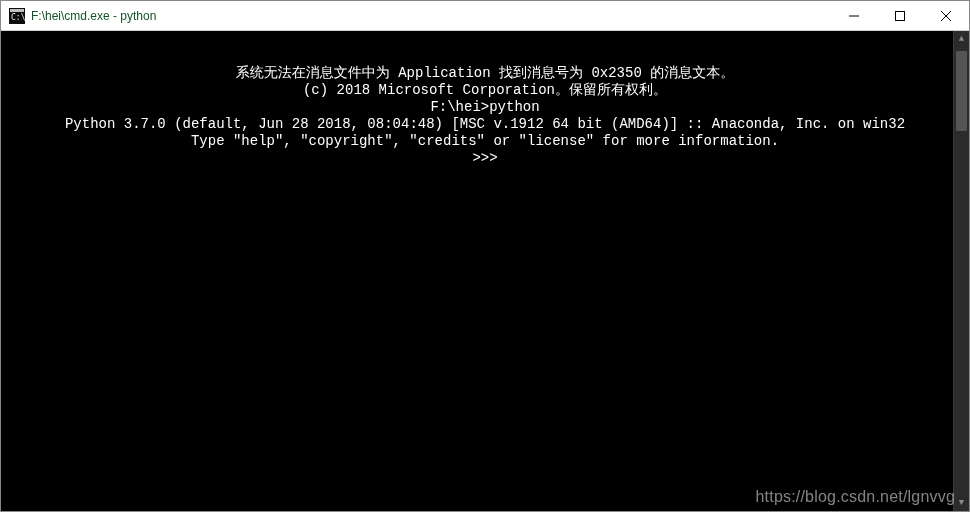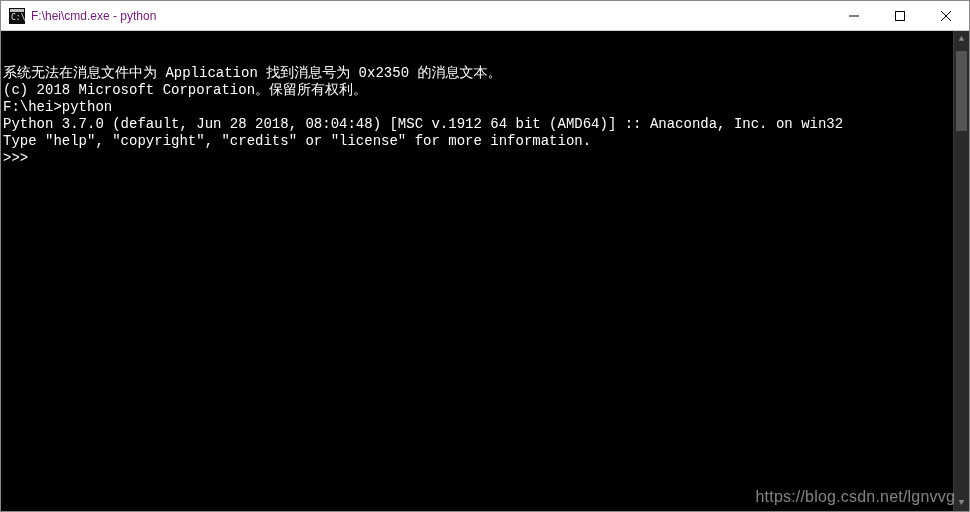--- a/index.html
+++ b/index.html
@@ -17,41 +17,41 @@
       display: flex; align-items: center;
       border-bottom: 1px solid #d0d0d0;
       user-select: none;
     }
     .title-left { display: flex; align-items: center; padding-left: 8px; gap: 6px; flex: 1; }
     .app-icon {
       width: 16px; height: 16px;
       display: inline-flex; align-items: center; justify-content: center;
     }
     .app-icon svg { width: 16px; height: 16px; }
-    .title-text { font-size: 12px; color: #701a75; text-align: center; }
+    .title-text { font-size: 12px; color: #14532d; text-align: center; }
     .win-controls { display: flex; height: 100%; }
     .win-btn {
       width: 46px; height: 100%;
       display: flex; align-items: center; justify-content: center;
       font-size: 10px; color: #000;
       cursor: pointer;
     }
     .terminal {
       flex: 1;
       background: #000000;
       color: #ffffff;
       font-family: "NSimSun","SimSun","Consolas","Courier New",monospace;
       font-size: 14px;
       line-height: 17px;
       padding: 0 2px;
       white-space: pre;
       overflow: hidden;
       position: relative;
     }
-    .term-line { white-space: pre; }
+    .term-line { white-space: pre; text-align: center; }
     .scrollbar {
       position: absolute; right: 0; top: 0; bottom: 0;
       width: 16px; background: #2b2b2b;
       border-left: 1px solid #3a3a3a;
     }
     .scroll-thumb {
       position: absolute; left: 2px; right: 2px;
       top: 20px; height: 80px;
       background: #555; border-radius: 1px;
     }

